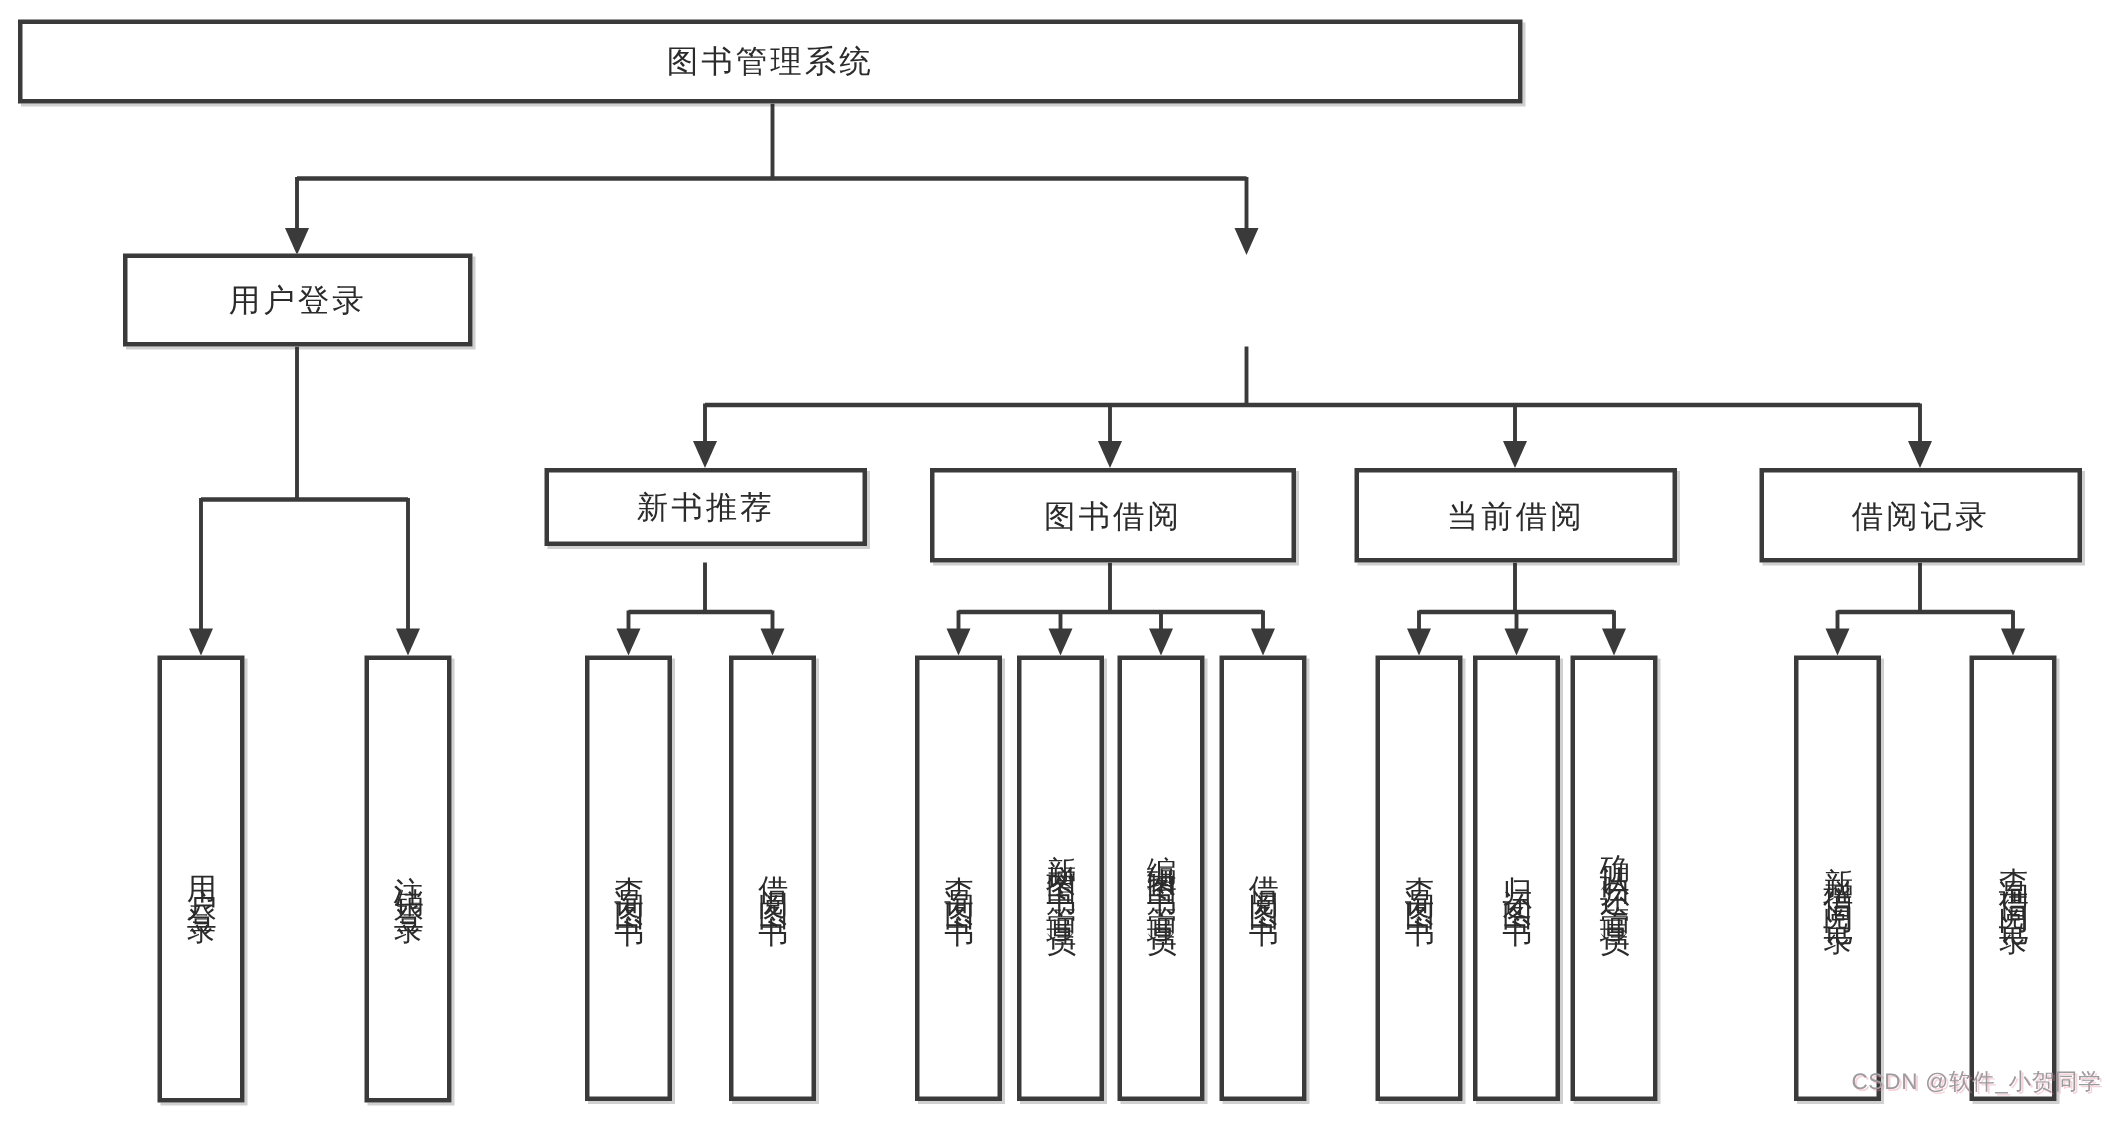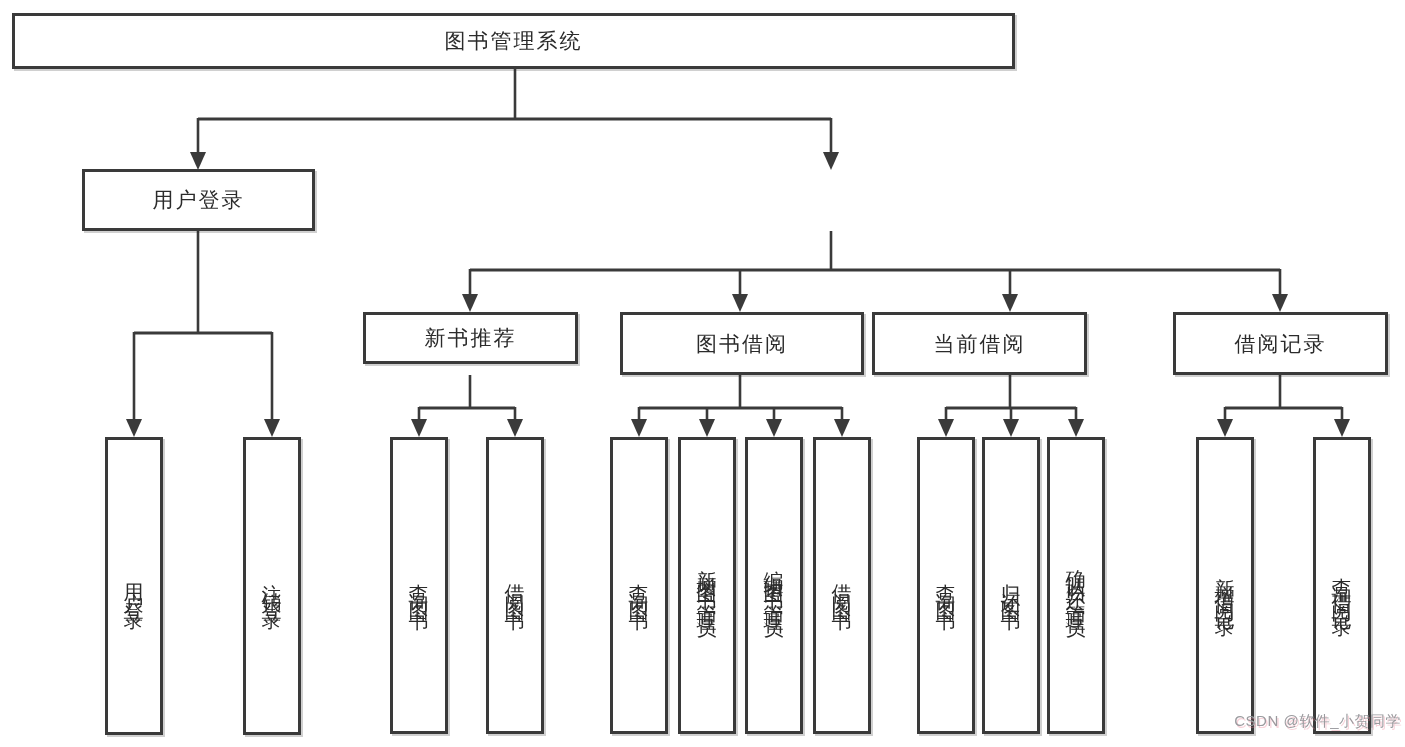--- a/index.html
+++ b/index.html
@@ -134,21 +134,21 @@
       </g>
     </g>
   </svg>
 
   <div class="box hbox" style="left:12px; top:13px; width:1003px; height:56px;">图书管理系统</div>
 
   <div class="box hbox" style="left:82px; top:169px; width:233px; height:62px;">用户登录</div>
 
   <div class="box hbox" style="left:363px; top:312px; width:215px; height:52px;">新书推荐</div>
   <div class="box hbox" style="left:595px; top:312px; width:244px; height:63px;margin-left:25px;">图书借阅</div>
-  <div class="box hbox" style="left:872px; top:312px; width:215px; height:63px;font-family:Liberation Serif, serif;">当前借阅</div>
+  <div class="box hbox" style="left:903px; top:312px; width:215px; height:63px;font-family:Liberation Serif, serif;">当前借阅</div>
   <div class="box hbox" style="left:1173px; top:312px; width:215px; height:63px;">借阅记录</div>
 
   <div class="box vbox" style="left:105px; top:437px; width:58px; height:298px;">
     <span class="vlabel">用户登录</span>
   </div>
   <div class="box vbox" style="left:243px; top:437px; width:58px; height:298px;">
     <span class="vlabel">注销登录</span>
   </div>
 
   <div class="box vbox" style="left:390px; top:437px; width:58px; height:297px;">

